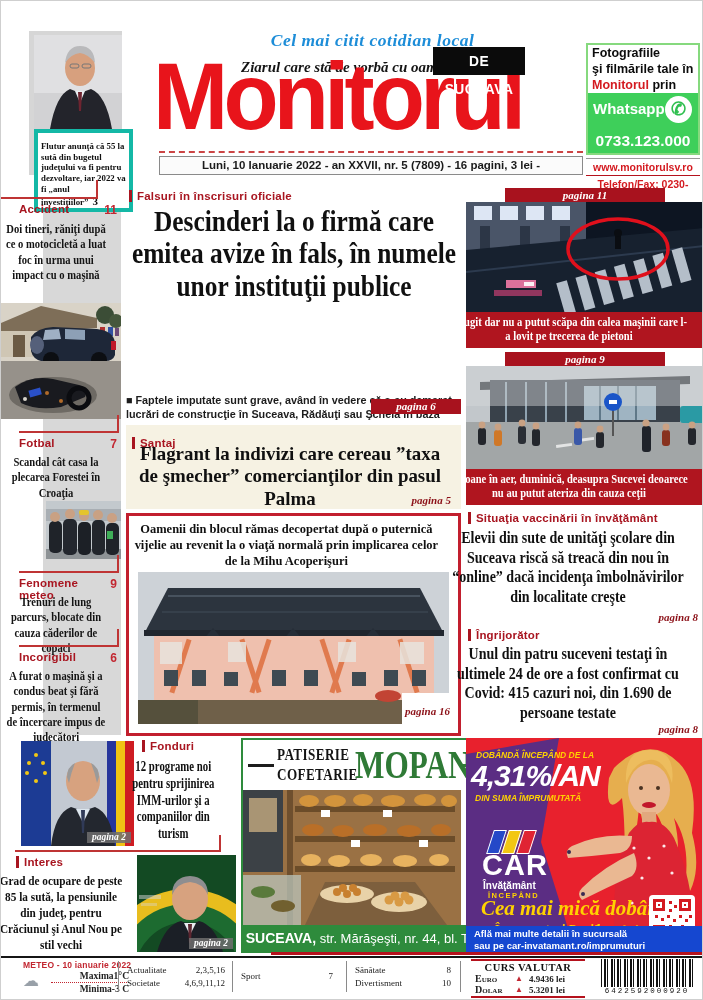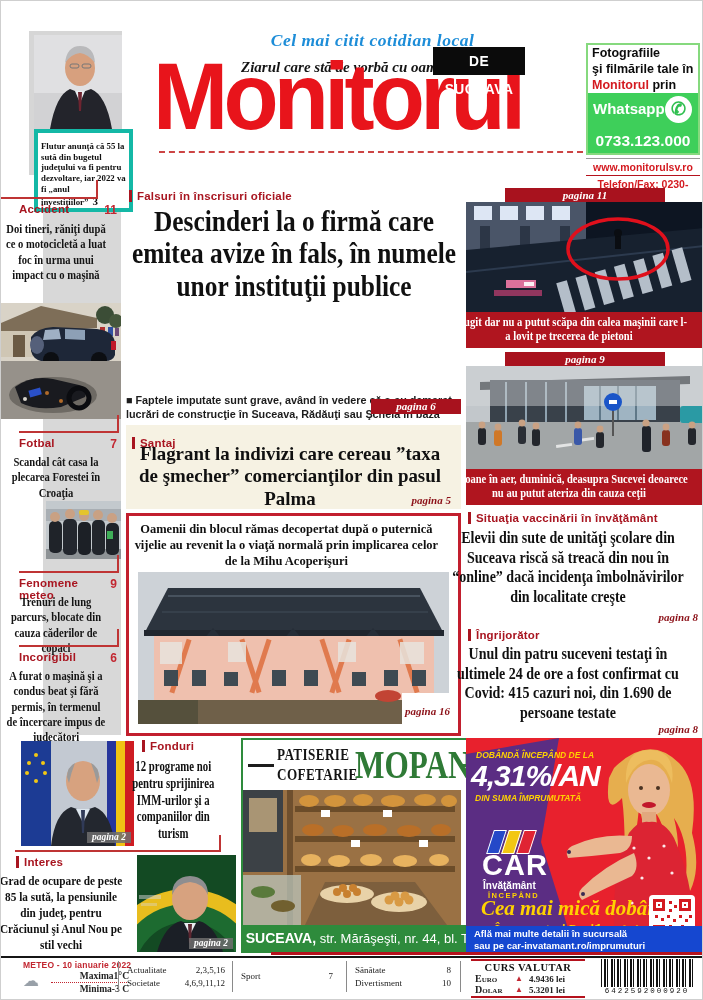--- a/index.html
+++ b/index.html
@@ -191,20 +191,21 @@
       <span id="waIcon">✆</span>
       <span id="waNum">0733.123.000</span>
     </div>
   </div>
   <div class="abs" id="contact">
     <span id="siteLine">www.monitorulsv.ro</span>
     <span id="phoneLine">Telefon/Fax: 0230-522993</span>
   </div>
 
   <div class="abs" id="dashRule"></div>
+  <div class="abs" id="dateline">Luni, 10 Ianuarie 2022 - an XXVII, nr. 5 (7809) - 16 pagini, 3 lei -</div>
 
   <div class="abs redrule" style="left:0;top:196px;width:97px;"></div>
   <div class="abs redtick" style="left:95px;top:179px;height:17px;"></div>
   <div class="abs" style="left:18px;top:202px;width:98px;display:flex;justify-content:space-between;">
     <span class="kick">Accident</span>
     <span class="pgno">11</span>
   </div>
   <div class="abs sbHead" style="left:14px;top:221px;width:100px;">
     <div class="sbIn">Doi tineri, răniţi după ce o motocicletă a luat foc în urma unui impact cu o maşină</div>
   </div>

